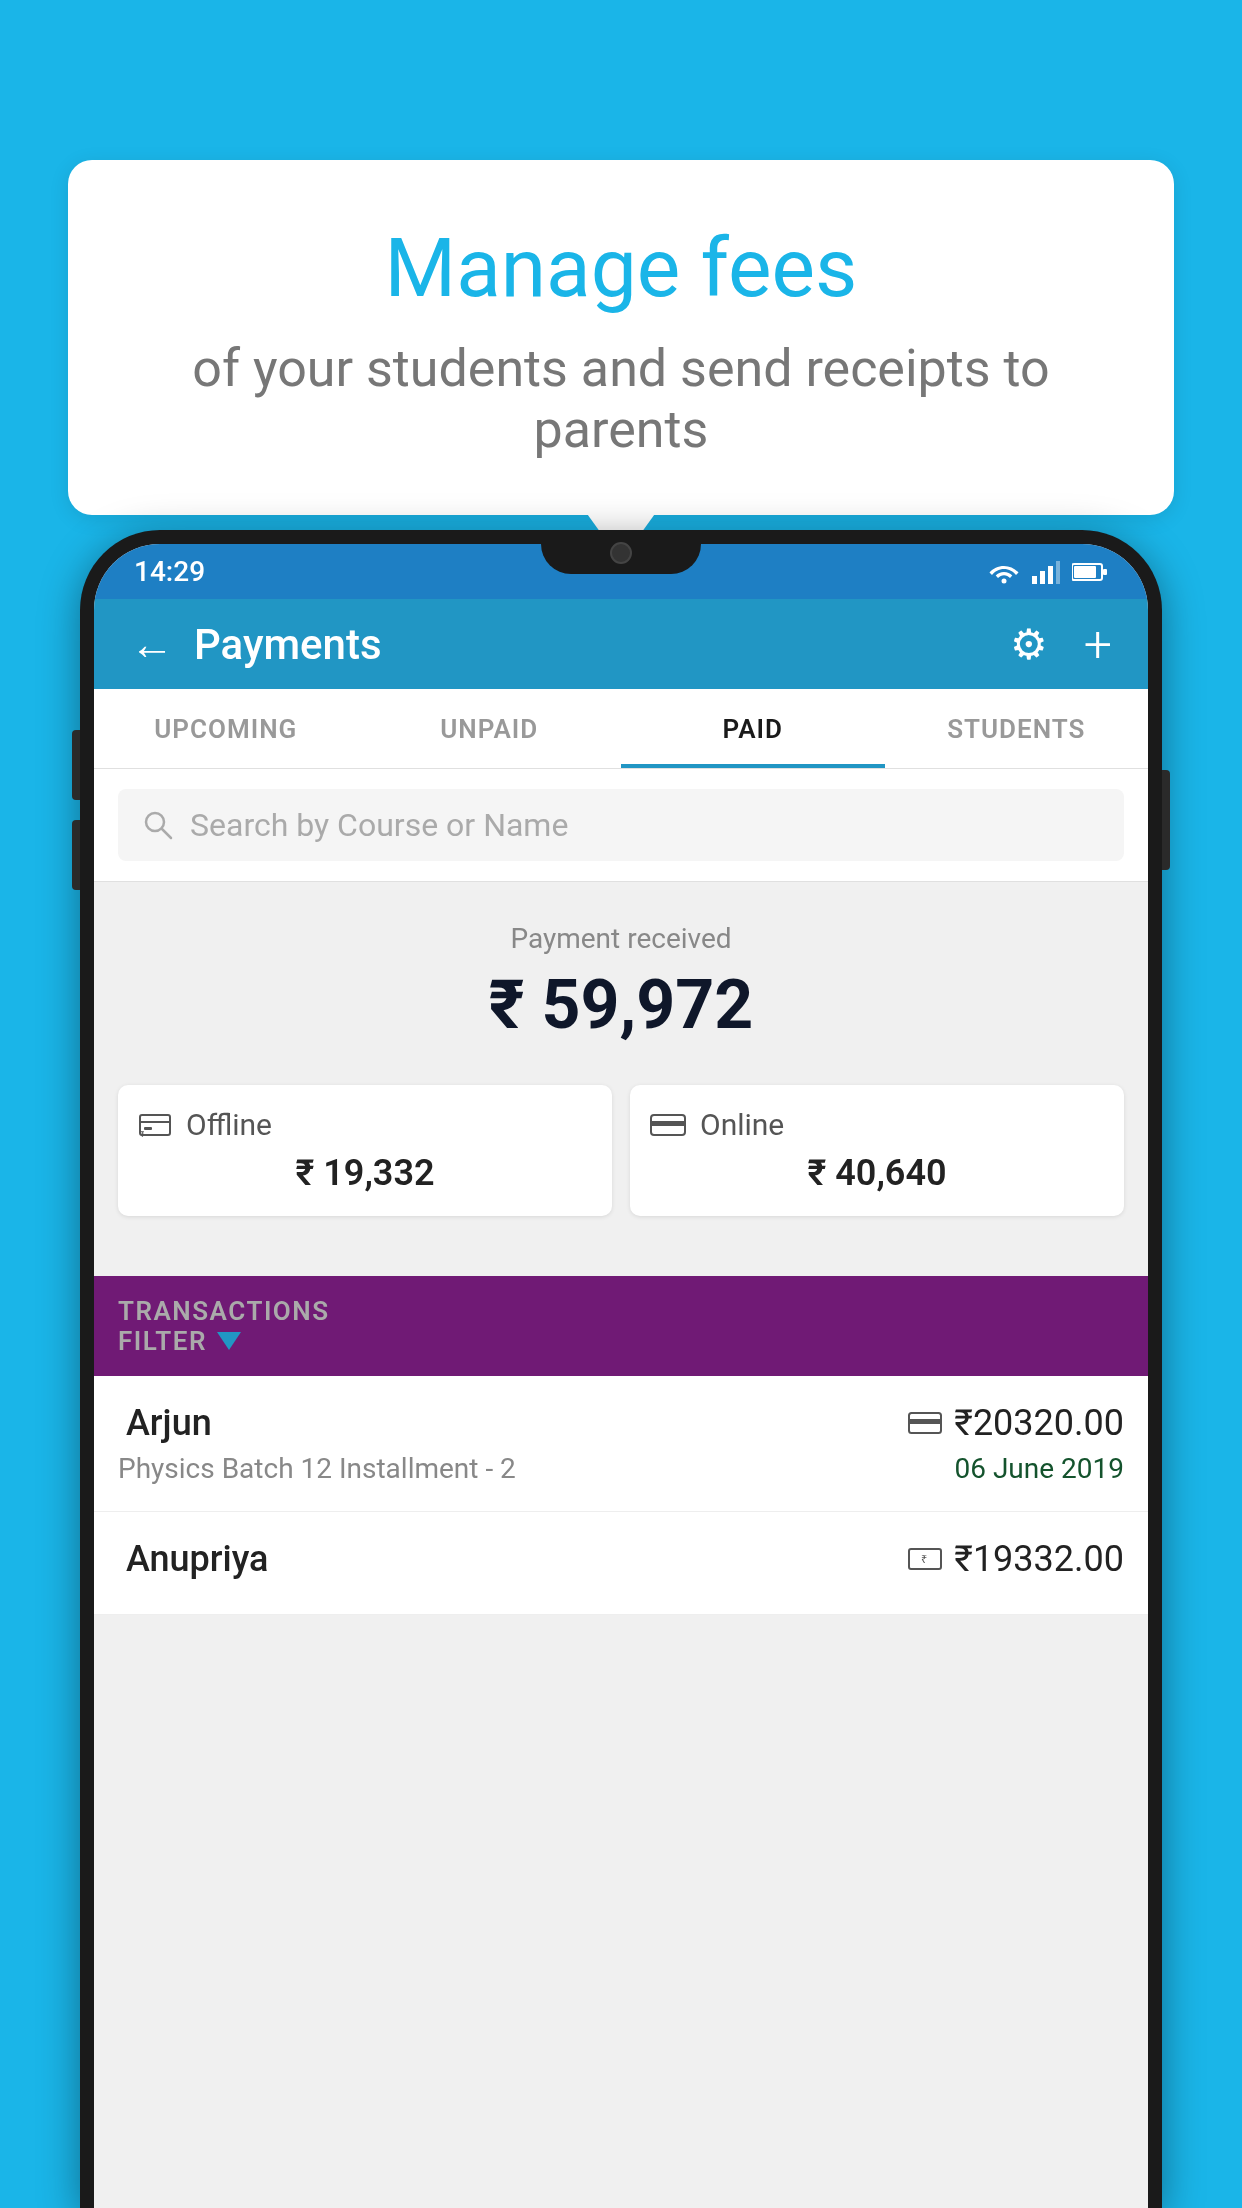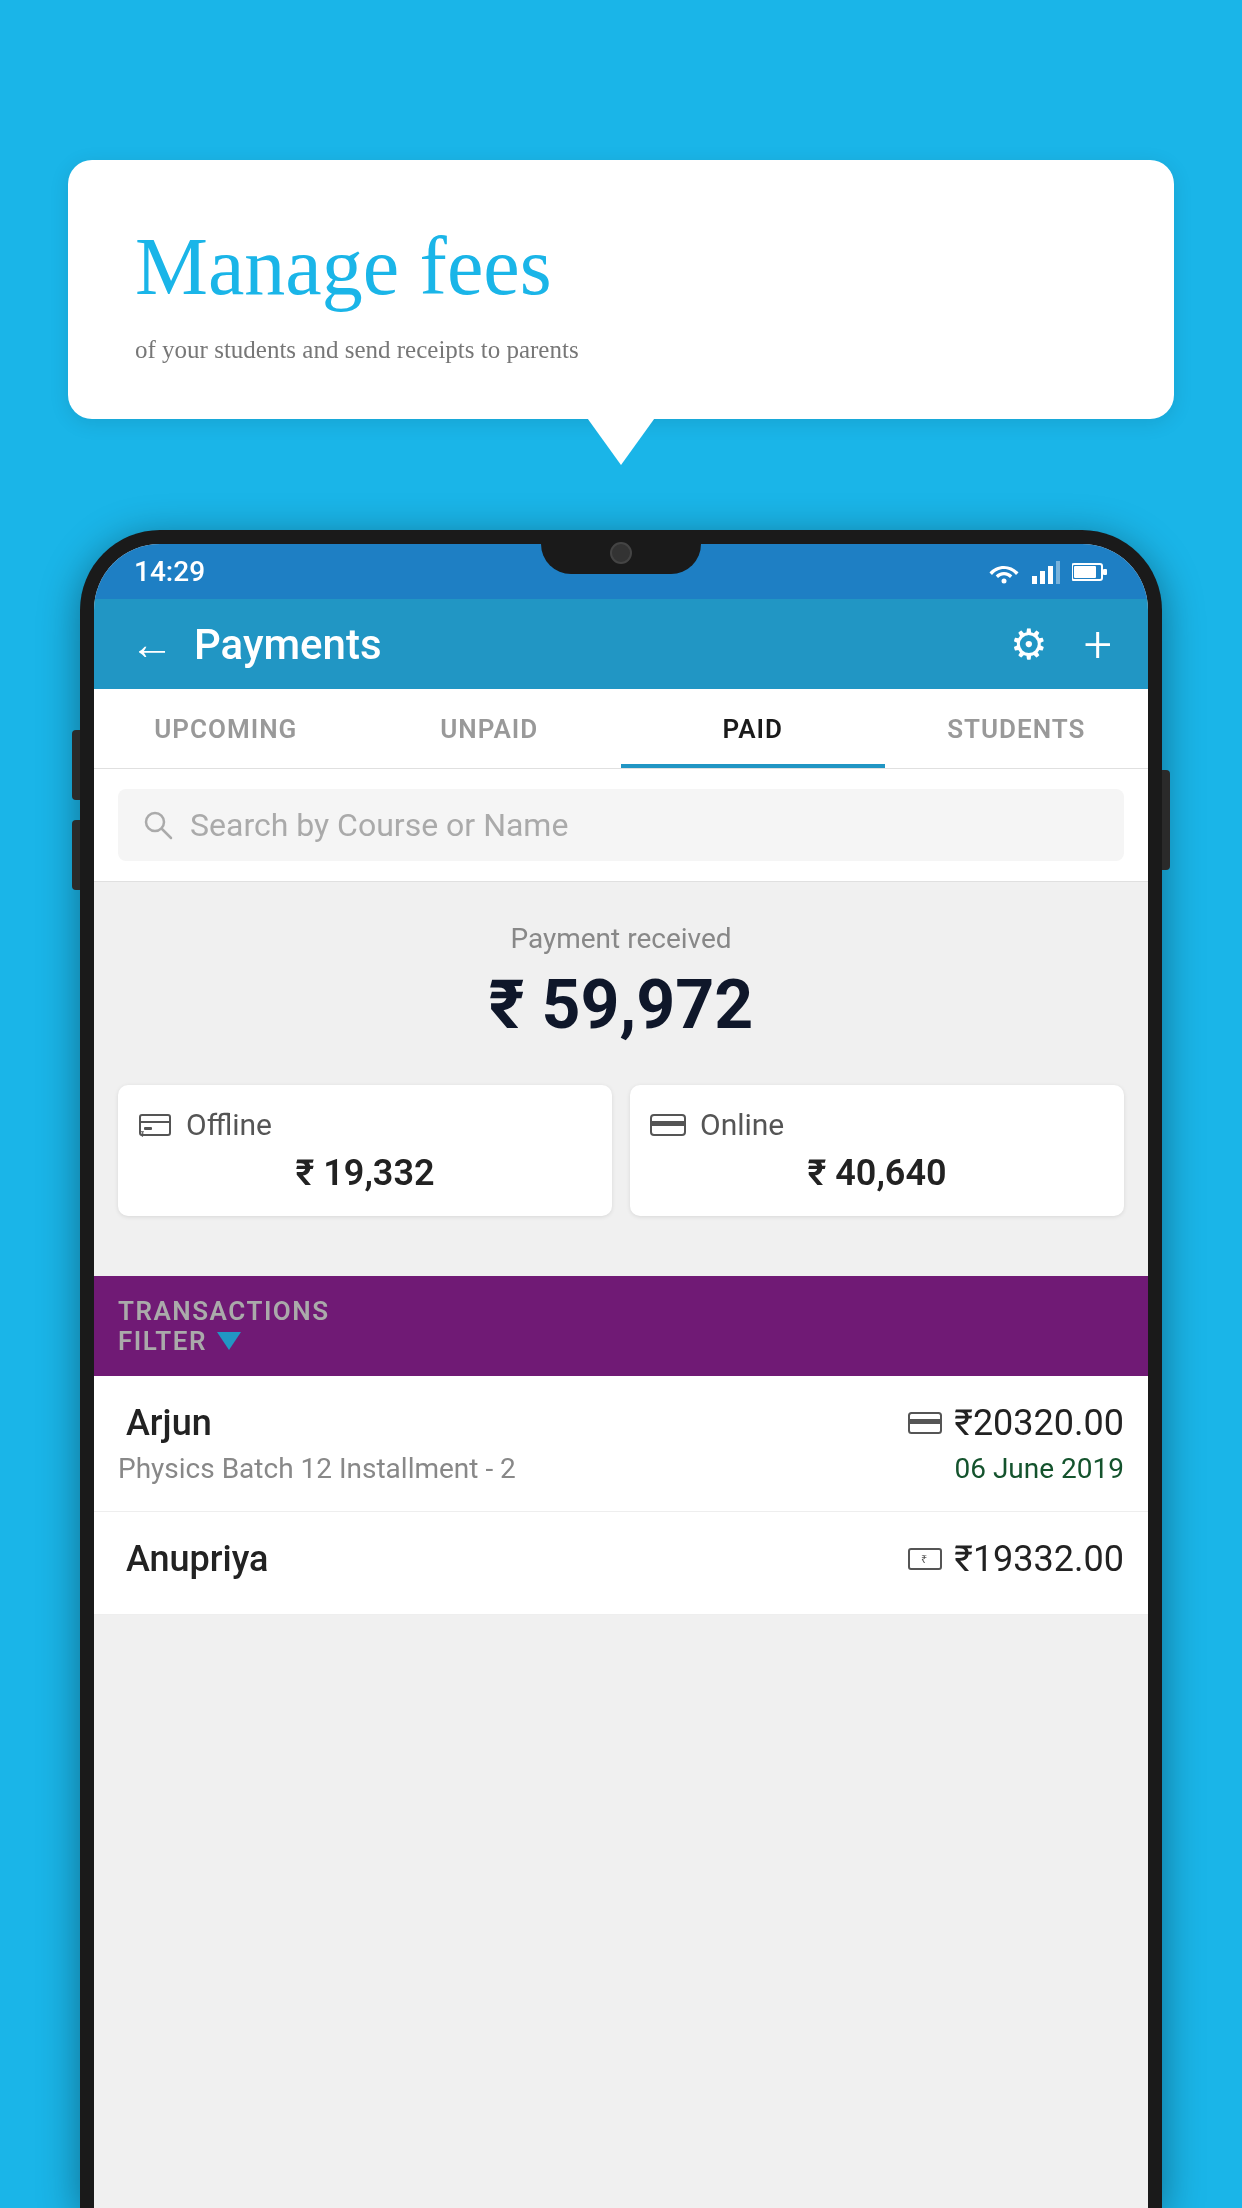--- a/index.html
+++ b/index.html
@@ -14,45 +14,44 @@
     }
 
     
     .speech-bubble {
       position: absolute;
       top: 160px;
       left: 68px;
       right: 68px;
       background: white;
       border-radius: 24px;
-      padding: 60px 67px 55px;
-      text-align: left;
+      padding: 60px 50px 55px;
+      text-align: center;
       box-shadow: 0 4px 20px rgba(0,0,0,0.1);
-      font-family: Liberation Serif, serif;
     }
     .speech-bubble::after {
       content: '';
       position: absolute;
       bottom: -46px;
       left: 50%;
       transform: translateX(-50%);
       width: 0;
       height: 0;
       border-left: 36px solid transparent;
       border-right: 36px solid transparent;
       border-top: 50px solid white;
     }
     .bubble-title {
       font-size: 82px;
       font-weight: 400;
       color: #1ab5e8;
       margin-bottom: 22px;
     }
     .bubble-subtitle {
-      font-size: 25px;
+      font-size: 52px;
       color: #777;
       font-weight: 400;
     }
 
     
     .phone-frame {
       position: absolute;
       top: 530px;
       left: 80px;
       right: 80px;

